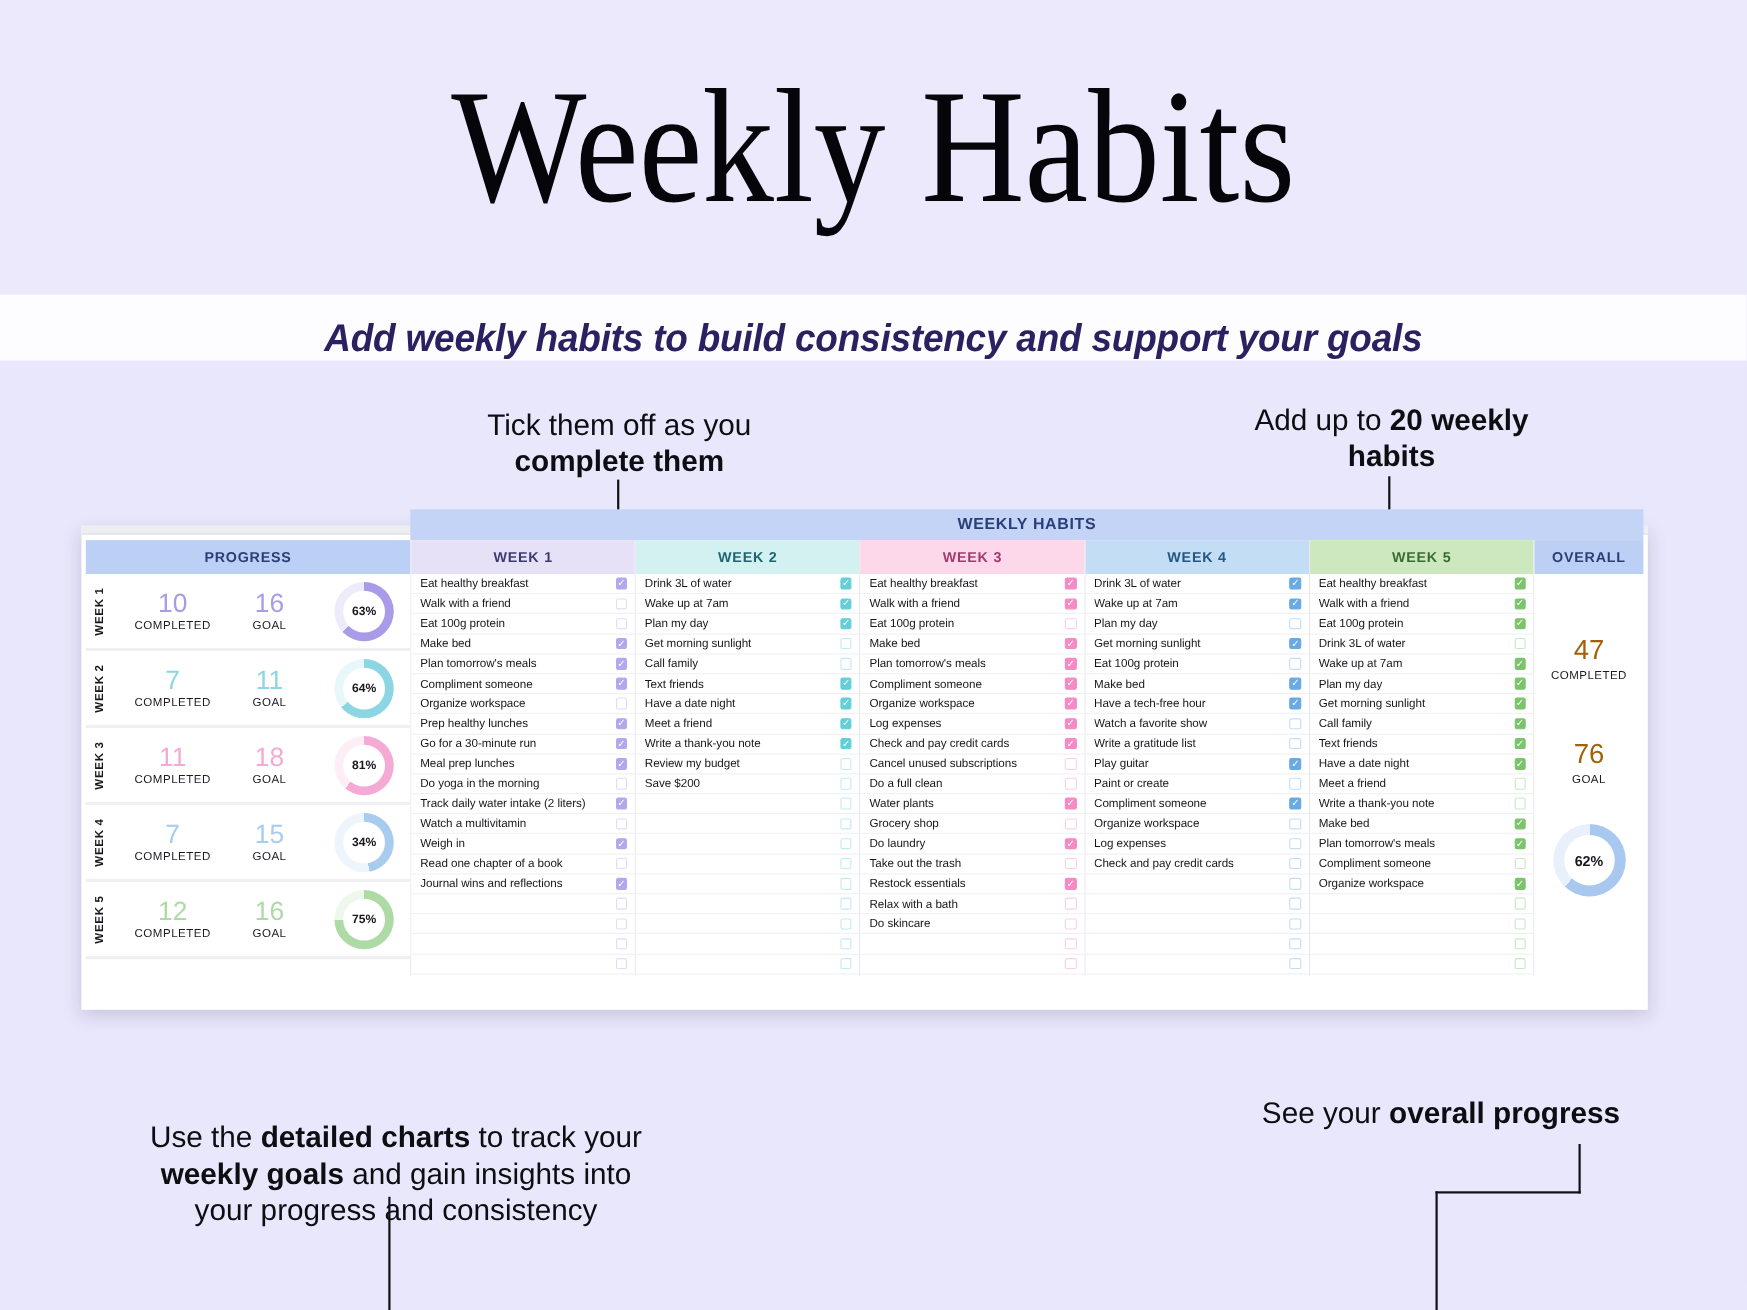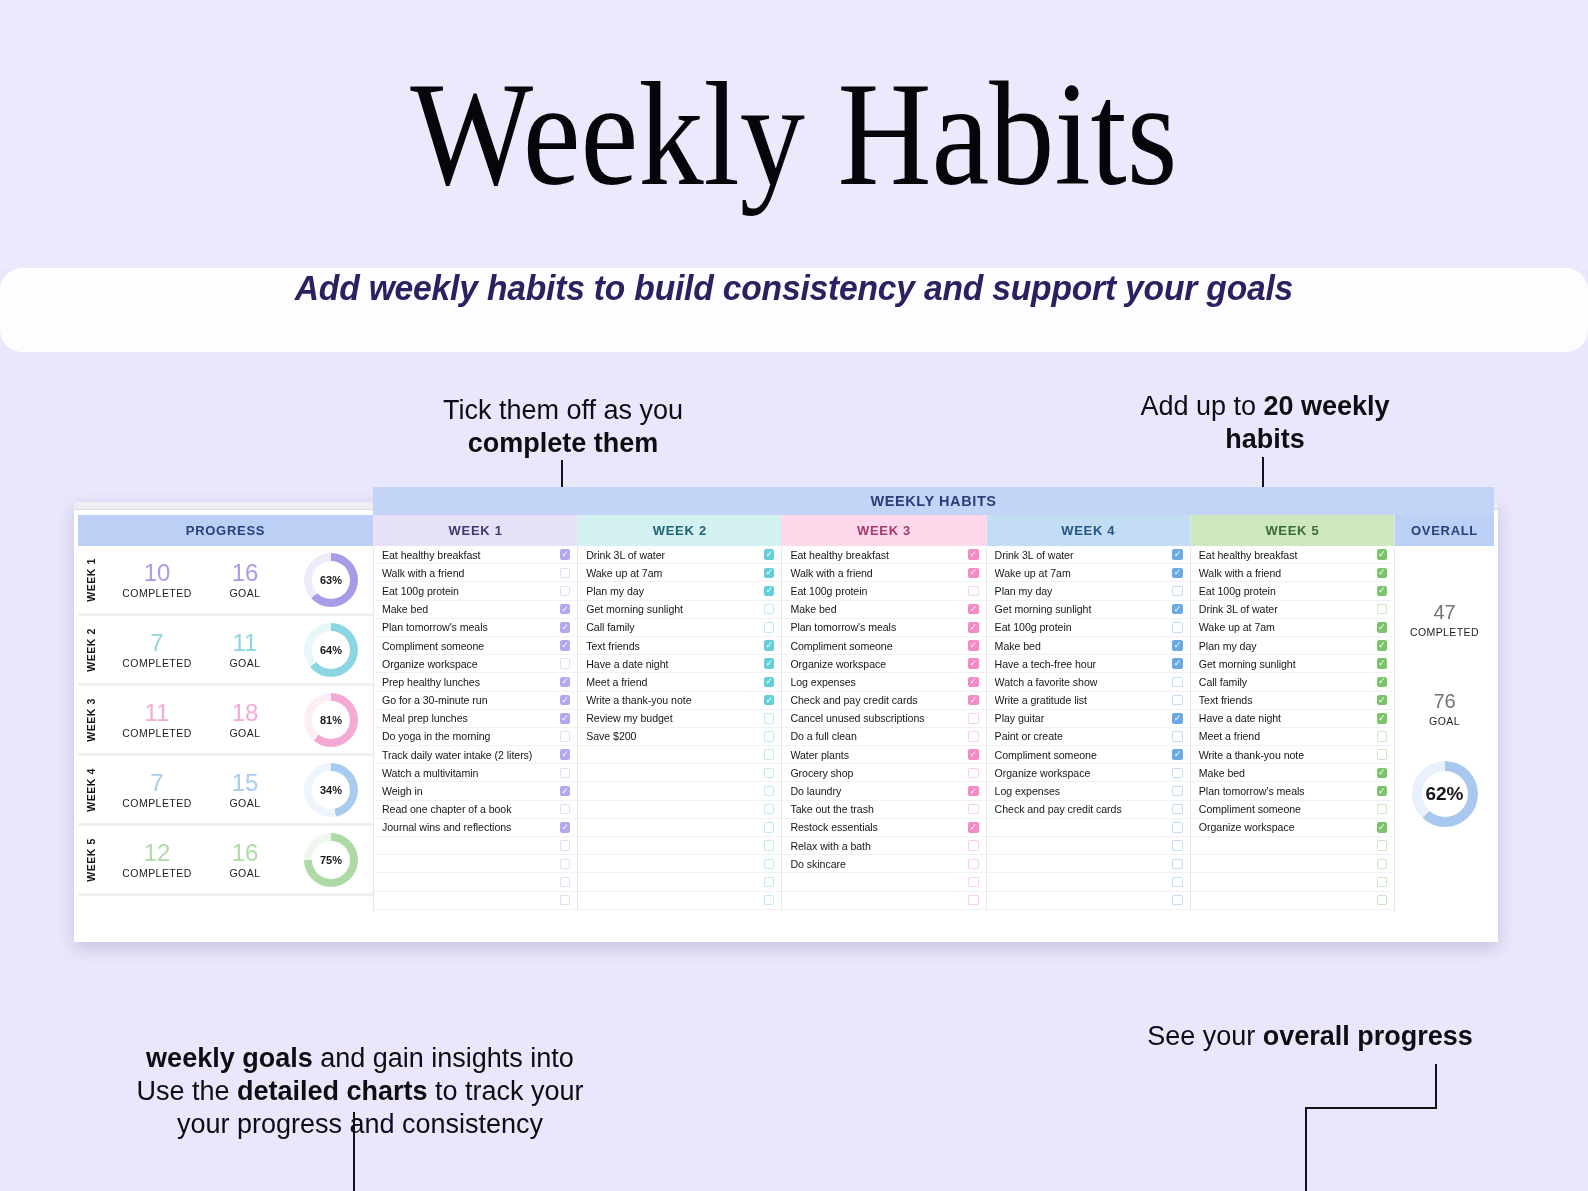--- a/index.html
+++ b/index.html
@@ -20,23 +20,23 @@
     font-family: "Liberation Serif", serif;
     font-size: 148px;
     line-height: 1;
     letter-spacing: 0px;
     color: #05050a;
     font-weight: 400;
     transform: scaleX(0.88);
   }
 
   .subtitle-band {
-    height: 84px;
+    height: 60px;
     background: #fdfcff;
-    display: flex; align-items: flex-start; justify-content: center; border-radius: 22px;
+    display: flex; align-items: flex-end; justify-content: center;
   }
   .subtitle {
     font-family: "Liberation Sans", sans-serif;
     font-style: italic;
     font-weight: bold;
     font-size: 35px;
     color: #2b2160;
     letter-spacing: -0.2px;
     transform: scaleX(0.96);
   }
@@ -175,35 +175,35 @@
   .cb.on { border-color: transparent; }
 
   
   .overall-col { width: 100px; flex: 0 0 100px; border-left: 1px solid #e6e6ec; }
   .overall-head { background: #bcd0f5; color: #2a3e78; }
   .overall-body {
     background: #ffffff; height: 365px;
     display: flex; flex-direction: column; align-items: center;
     padding-top: 55px;
   }
-  .ov-num { font-size: 20px; color: #737373; }
+  .ov-num { font-size: 25px; color: #a16207; }
   .ov-lbl { font-size: 10.5px; color: #1c1c24; letter-spacing: 0.4px; margin-top: 2px; }
   .ov-gap { height: 52px; }
   .ov-donut {
     margin-top: 34px;
     width: 66px; height: 66px; border-radius: 50%;
     display: flex; align-items: center; justify-content: center;
     position: relative;
   }
   .ov-donut::after {
     content: ""; position: absolute; width: 46px; height: 46px;
     border-radius: 50%; background: #ffffff;
   }
   .ov-donut span {
-    position: relative; z-index: 2; font-size: 19px;
+    position: relative; z-index: 2; font-size: 13px;
     font-weight: bold; color: #17171d;
   }
 </style>
 </head>
 <body>
 
 <div class="hero">
   <div class="hero-title">Weekly Habits</div>
 </div>
 
@@ -224,24 +224,24 @@
     <div>
       <span>Add up to </span><b>20 weekly</b>
     </div>
     <div><b>habits</b></div>
   </div>
   <div class="leader" style="left:1262px; top:105px; width:2px; height:68px;"></div>
   <div class="dot" style="left:1256px; top:322px;"></div>
 
   <div class="callout callout-bl">
     <div>
-      <b>weekly goals</b><span> and gain insights into</span>
+      <span>Use the </span><b>detailed charts</b><span> to track your</span>
     </div>
     <div>
-      <span>Use the </span><b>detailed charts</b><span> to track your</span>
+      <b>weekly goals</b><span> and gain insights into</span>
     </div>
     <div>your progress and consistency</div>
   </div>
   <div class="leader" style="left:353px; top:760px; width:2px; height:125px;"></div>
 
   <div class="callout callout-br">
     <div>
       <span>See your </span><b>overall progress</b>
     </div>
   </div>

